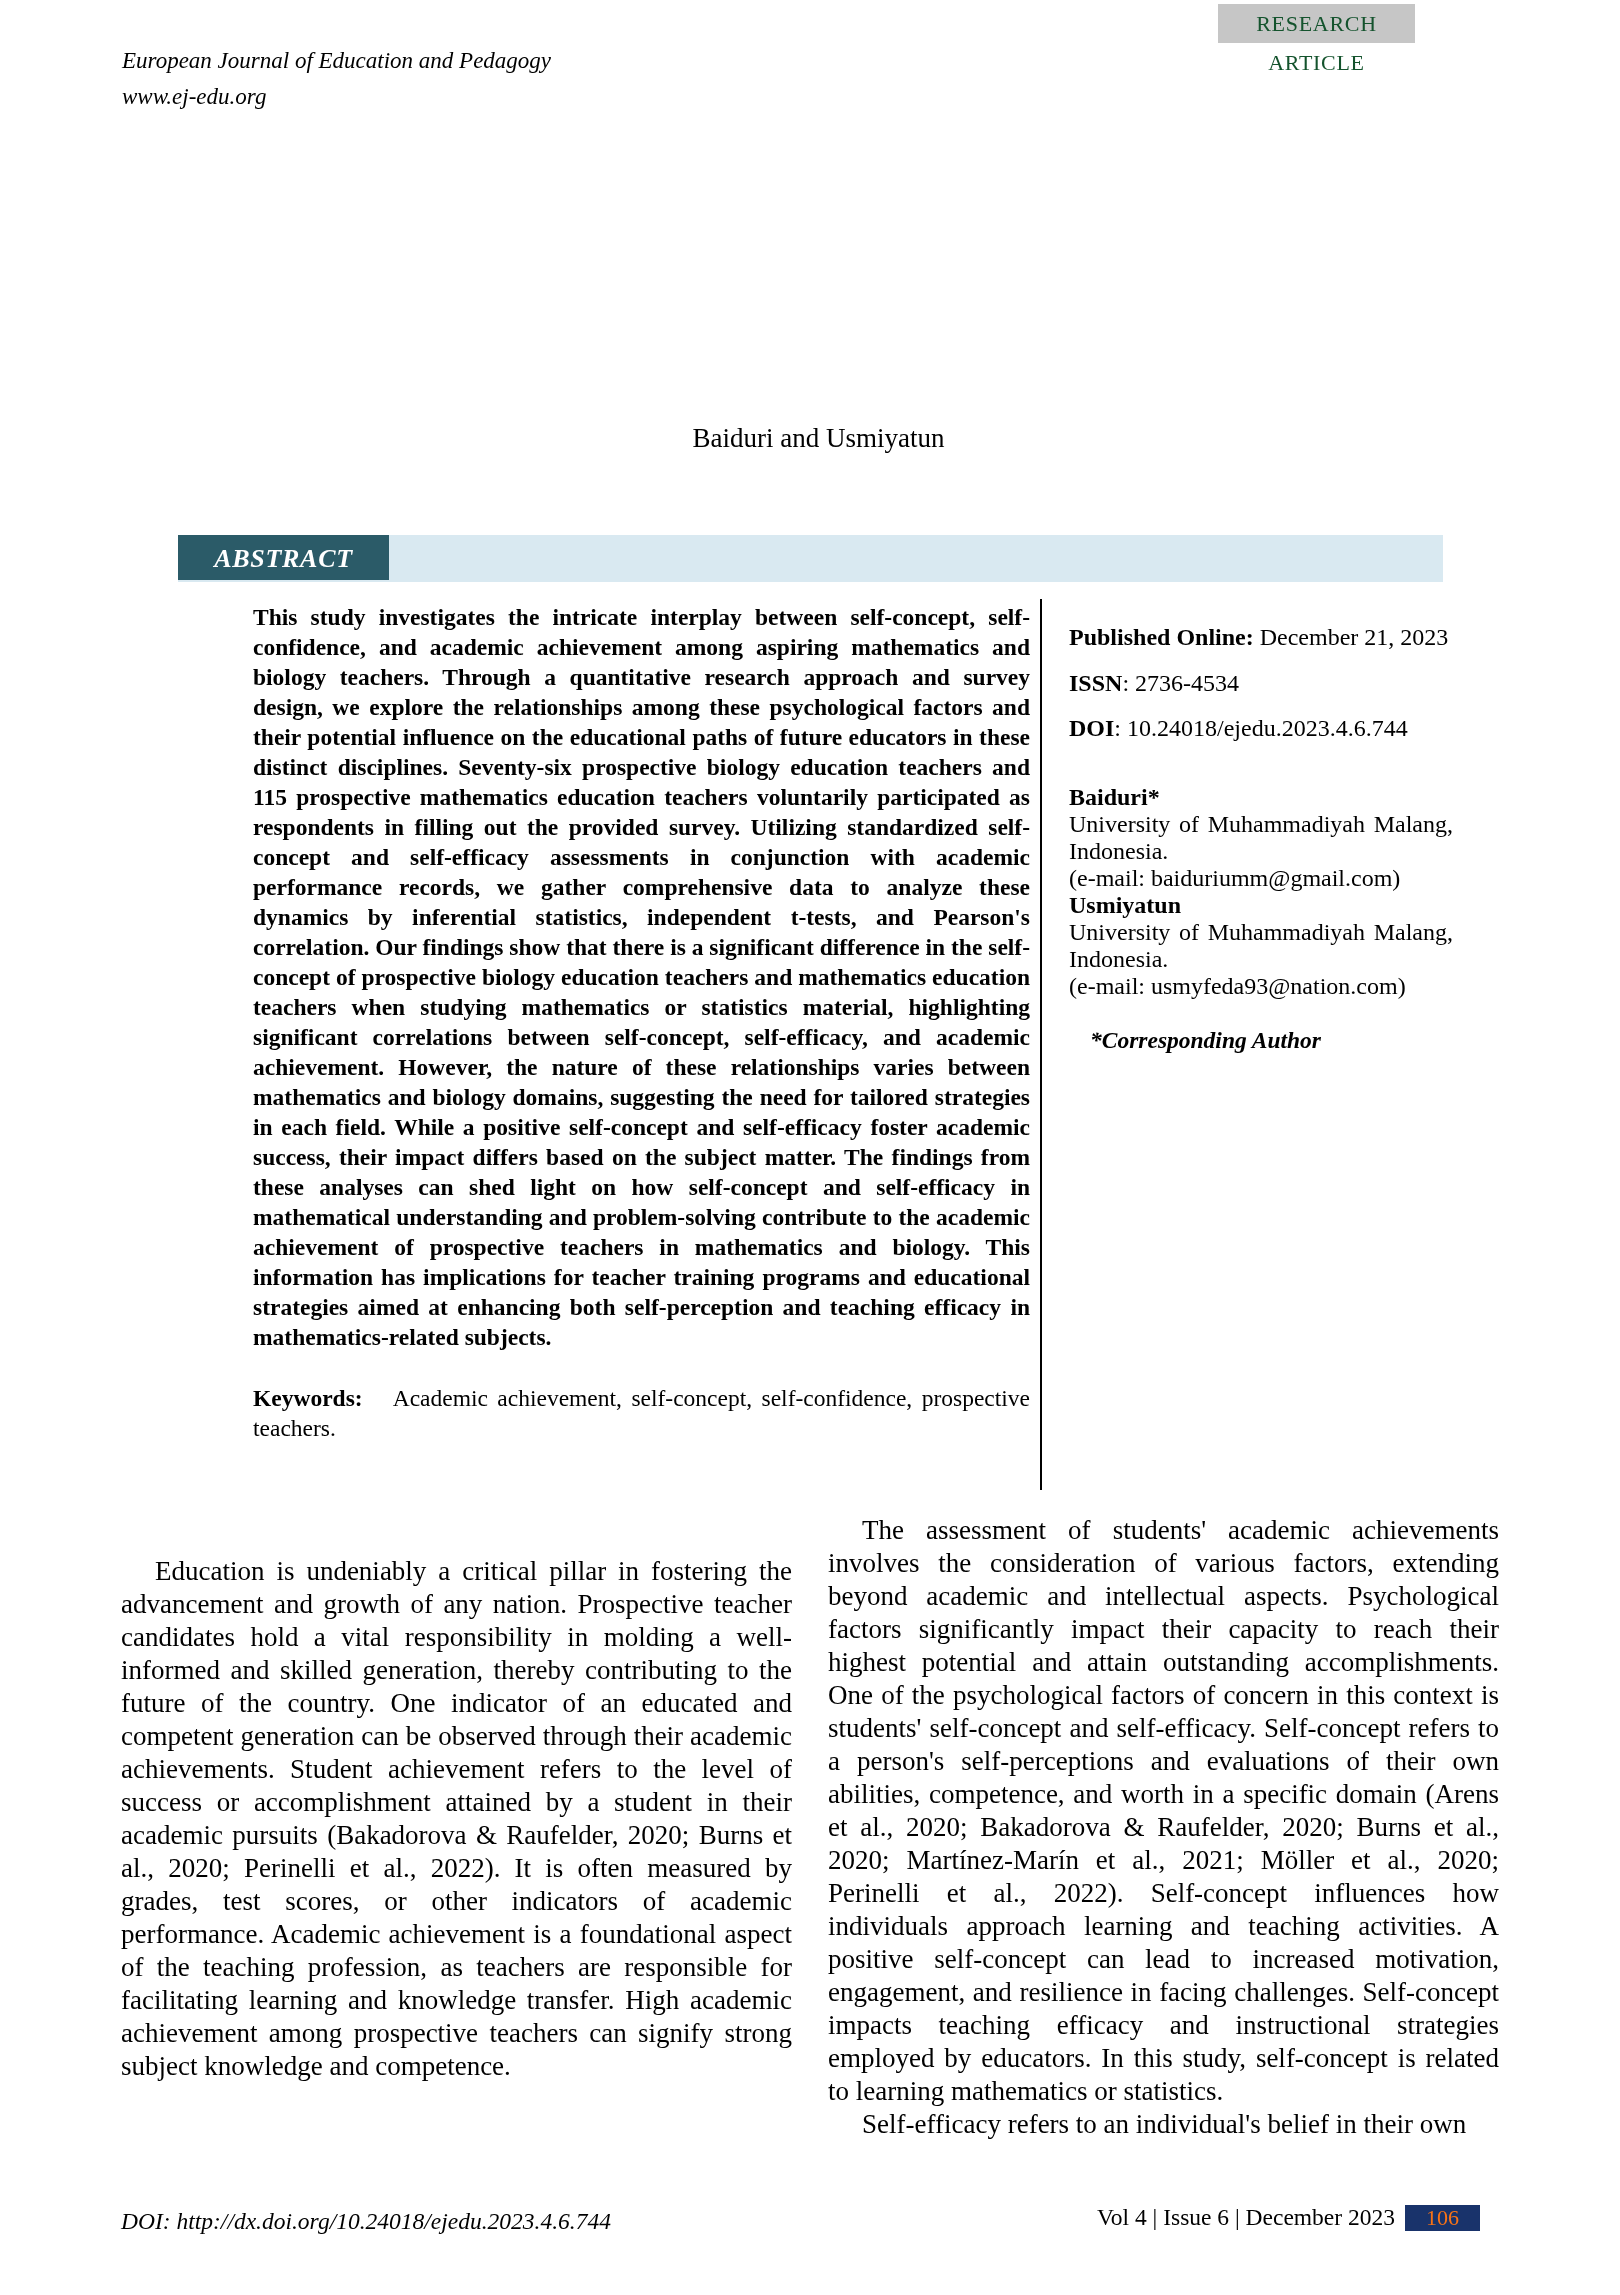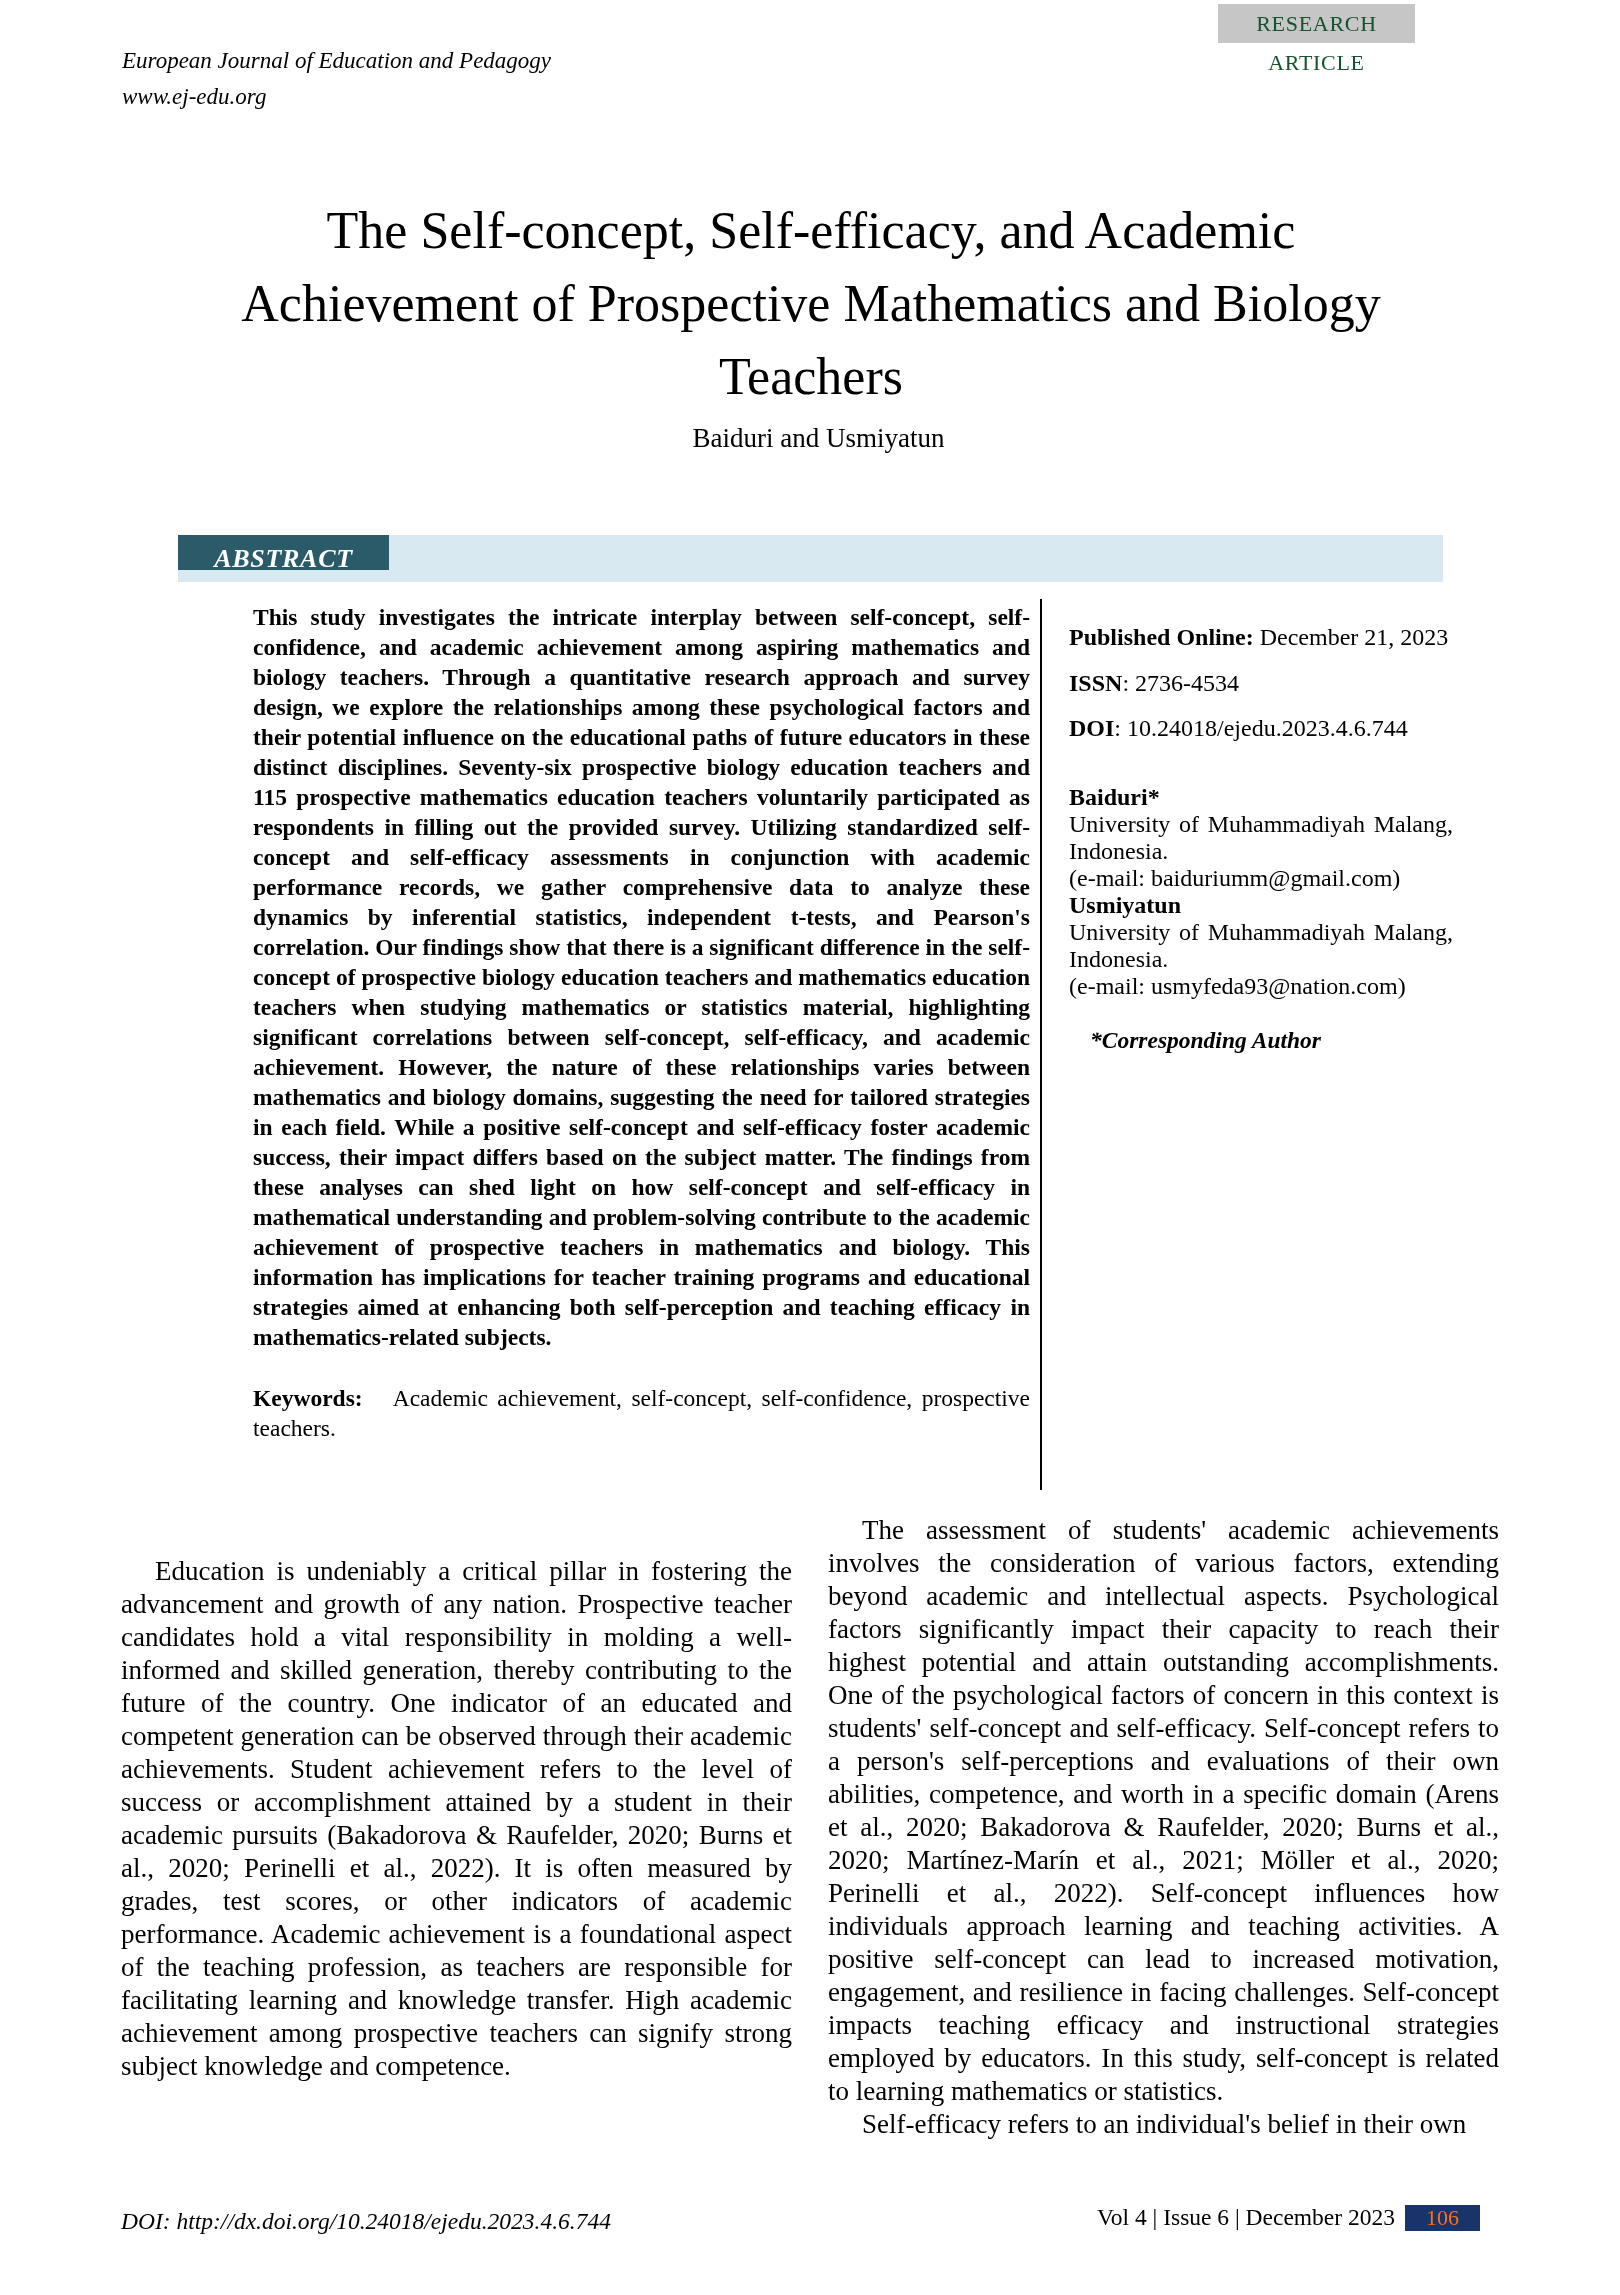--- a/index.html
+++ b/index.html
@@ -10,21 +10,21 @@
          font-size:22px;line-height:39px;text-align:center;letter-spacing:0.7px;color:#14532d;}
 
   .journal{position:absolute;left:122px;top:43px;font-style:italic;font-size:23px;line-height:36px;}
 
   .title{position:absolute;left:206px;top:194px;width:1210px;text-align:center;
          font-size:52px;line-height:73px;white-space:pre-line;}
 
   .authors{position:absolute;left:8px;top:423px;width:100%;text-align:center;font-size:27px;}
 
   .banner{position:absolute;left:178px;top:535px;width:1265px;height:47px;background:#d9e9f1;}
-  .abstract-label-box{position:absolute;left:0;top:0;width:211px;height:35px;background:#2b5b68;}
+  .abstract-label-box{position:absolute;left:0;top:0;width:211px;height:45px;background:#2b5b68;}
   .abstract-label{display:block;width:100%;height:47px;line-height:47px;text-align:center;
                   color:#fff;font-weight:bold;font-style:italic;font-size:26px;letter-spacing:0.7px;}
 
   .abstract-text{position:absolute;left:253px;top:602px;width:777px;font-size:23.5px;font-weight:bold;
                  line-height:30px;text-align:justify;}
 
   .keywords{position:absolute;left:253px;top:1383px;width:777px;font-size:23.5px;line-height:30px;
             text-align:justify;}
   .kw-label{font-weight:bold;margin-right:30px;}
 
@@ -57,23 +57,20 @@
 
 <div class="page">
 
   <div class="badge">RESEARCH ARTICLE</div>
 
   <div class="journal">
     <div>European Journal of Education and Pedagogy</div>
     <div>www.ej-edu.org</div>
   </div>
 
-  <div class="title">The Self-concept, Self-efficacy, and Academic
-Achievement of Prospective Mathematics and Biology
-Teachers</div>
 
   <div class="authors">Baiduri and Usmiyatun</div>
 
   <div class="banner">
     <div class="abstract-label-box">
       <span class="abstract-label">ABSTRACT</span>
     </div>
   </div>
 
   <div class="abstract-text">This study investigates the intricate interplay between self-concept, self-confidence, and academic achievement among aspiring mathematics and biology teachers. Through a quantitative research approach and survey design, we explore the relationships among these psychological factors and their potential influence on the educational paths of future educators in these distinct disciplines. Seventy-six prospective biology education teachers and 115 prospective mathematics education teachers voluntarily participated as respondents in filling out the provided survey. Utilizing standardized self-concept and self-efficacy assessments in conjunction with academic performance records, we gather comprehensive data to analyze these dynamics by inferential statistics, independent t-tests, and Pearson's correlation. Our findings show that there is a significant difference in the self-concept of prospective biology education teachers and mathematics education teachers when studying mathematics or statistics material, highlighting significant correlations between self-concept, self-efficacy, and academic achievement. However, the nature of these relationships varies between mathematics and biology domains, suggesting the need for tailored strategies in each field. While a positive self-concept and self-efficacy foster academic success, their impact differs based on the subject matter. The findings from these analyses can shed light on how self-concept and self-efficacy in mathematical understanding and problem-solving contribute to the academic achievement of prospective teachers in mathematics and biology. This information has implications for teacher training programs and educational strategies aimed at enhancing both self-perception and teaching efficacy in mathematics-related subjects.</div>

